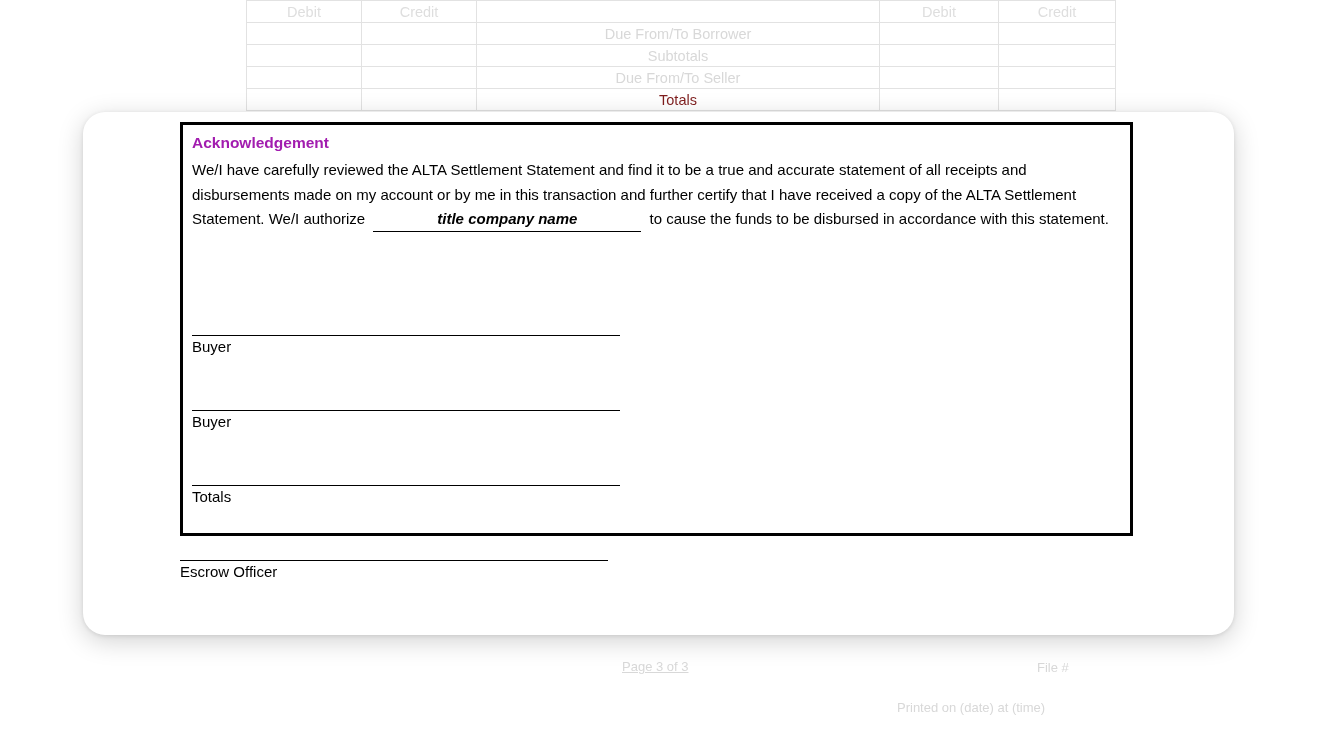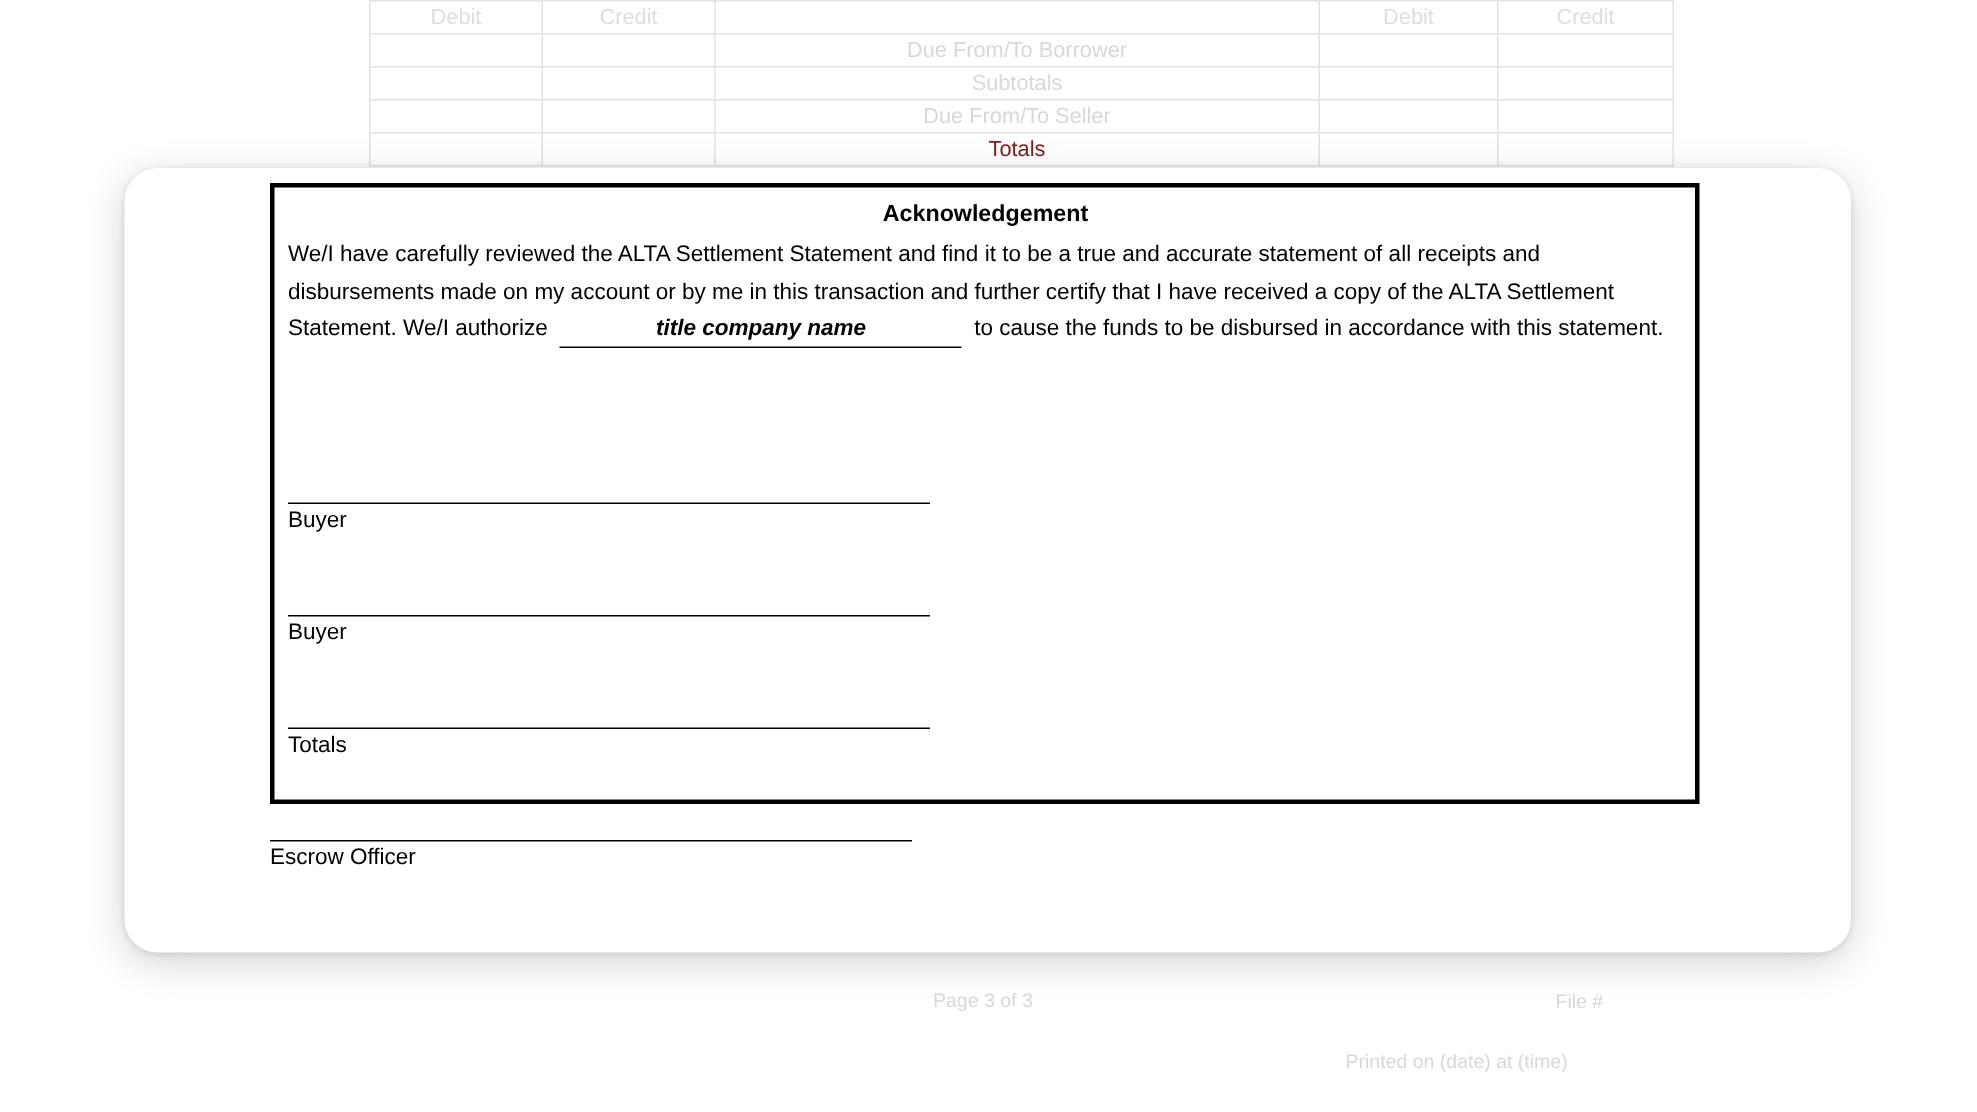--- a/index.html
+++ b/index.html
@@ -47,21 +47,21 @@
 
   
   .bg-footer {
     position: absolute;
     color: #d8d8d8;
     font-size: 13px;
     line-height: 1.55;
     white-space: pre-line;
   }
   #footer-left  { left: 246px; top: 646px; }
-  #footer-center{ left: 622px; top: 657px; }
+  #footer-center{ left: 622px; top: 657px; text-decoration: underline; }
   #footer-right { left: 897px; top: 638px; text-align: left; }
   #footer-right .fileno { display: block; margin-left: 140px; text-align: center; }
 
   
   .card {
     position: absolute;
     left: 83px;
     top: 112px;
     width: 1151px;
     height: 523px;
@@ -77,24 +77,23 @@
     top: 10px;
     width: 953px;
     height: 414px;
     border: 3px solid #000000;
     box-sizing: border-box;
     padding: 8px 8px 0 9px;
   }
   .ack-title {
     font-size: 15.5px;
     font-weight: bold;
-    color: #000000;
+    color: #a21caf;
     line-height: 1.25;
     margin: 0 0 6px 0;
-    text-align: center;
   }
   .ack-body {
     font-size: 15px;
     color: #000;
     line-height: 1.62;
     margin: 0;
   }
   .ack-fill {
     display: inline-block;
     min-width: 268px;

